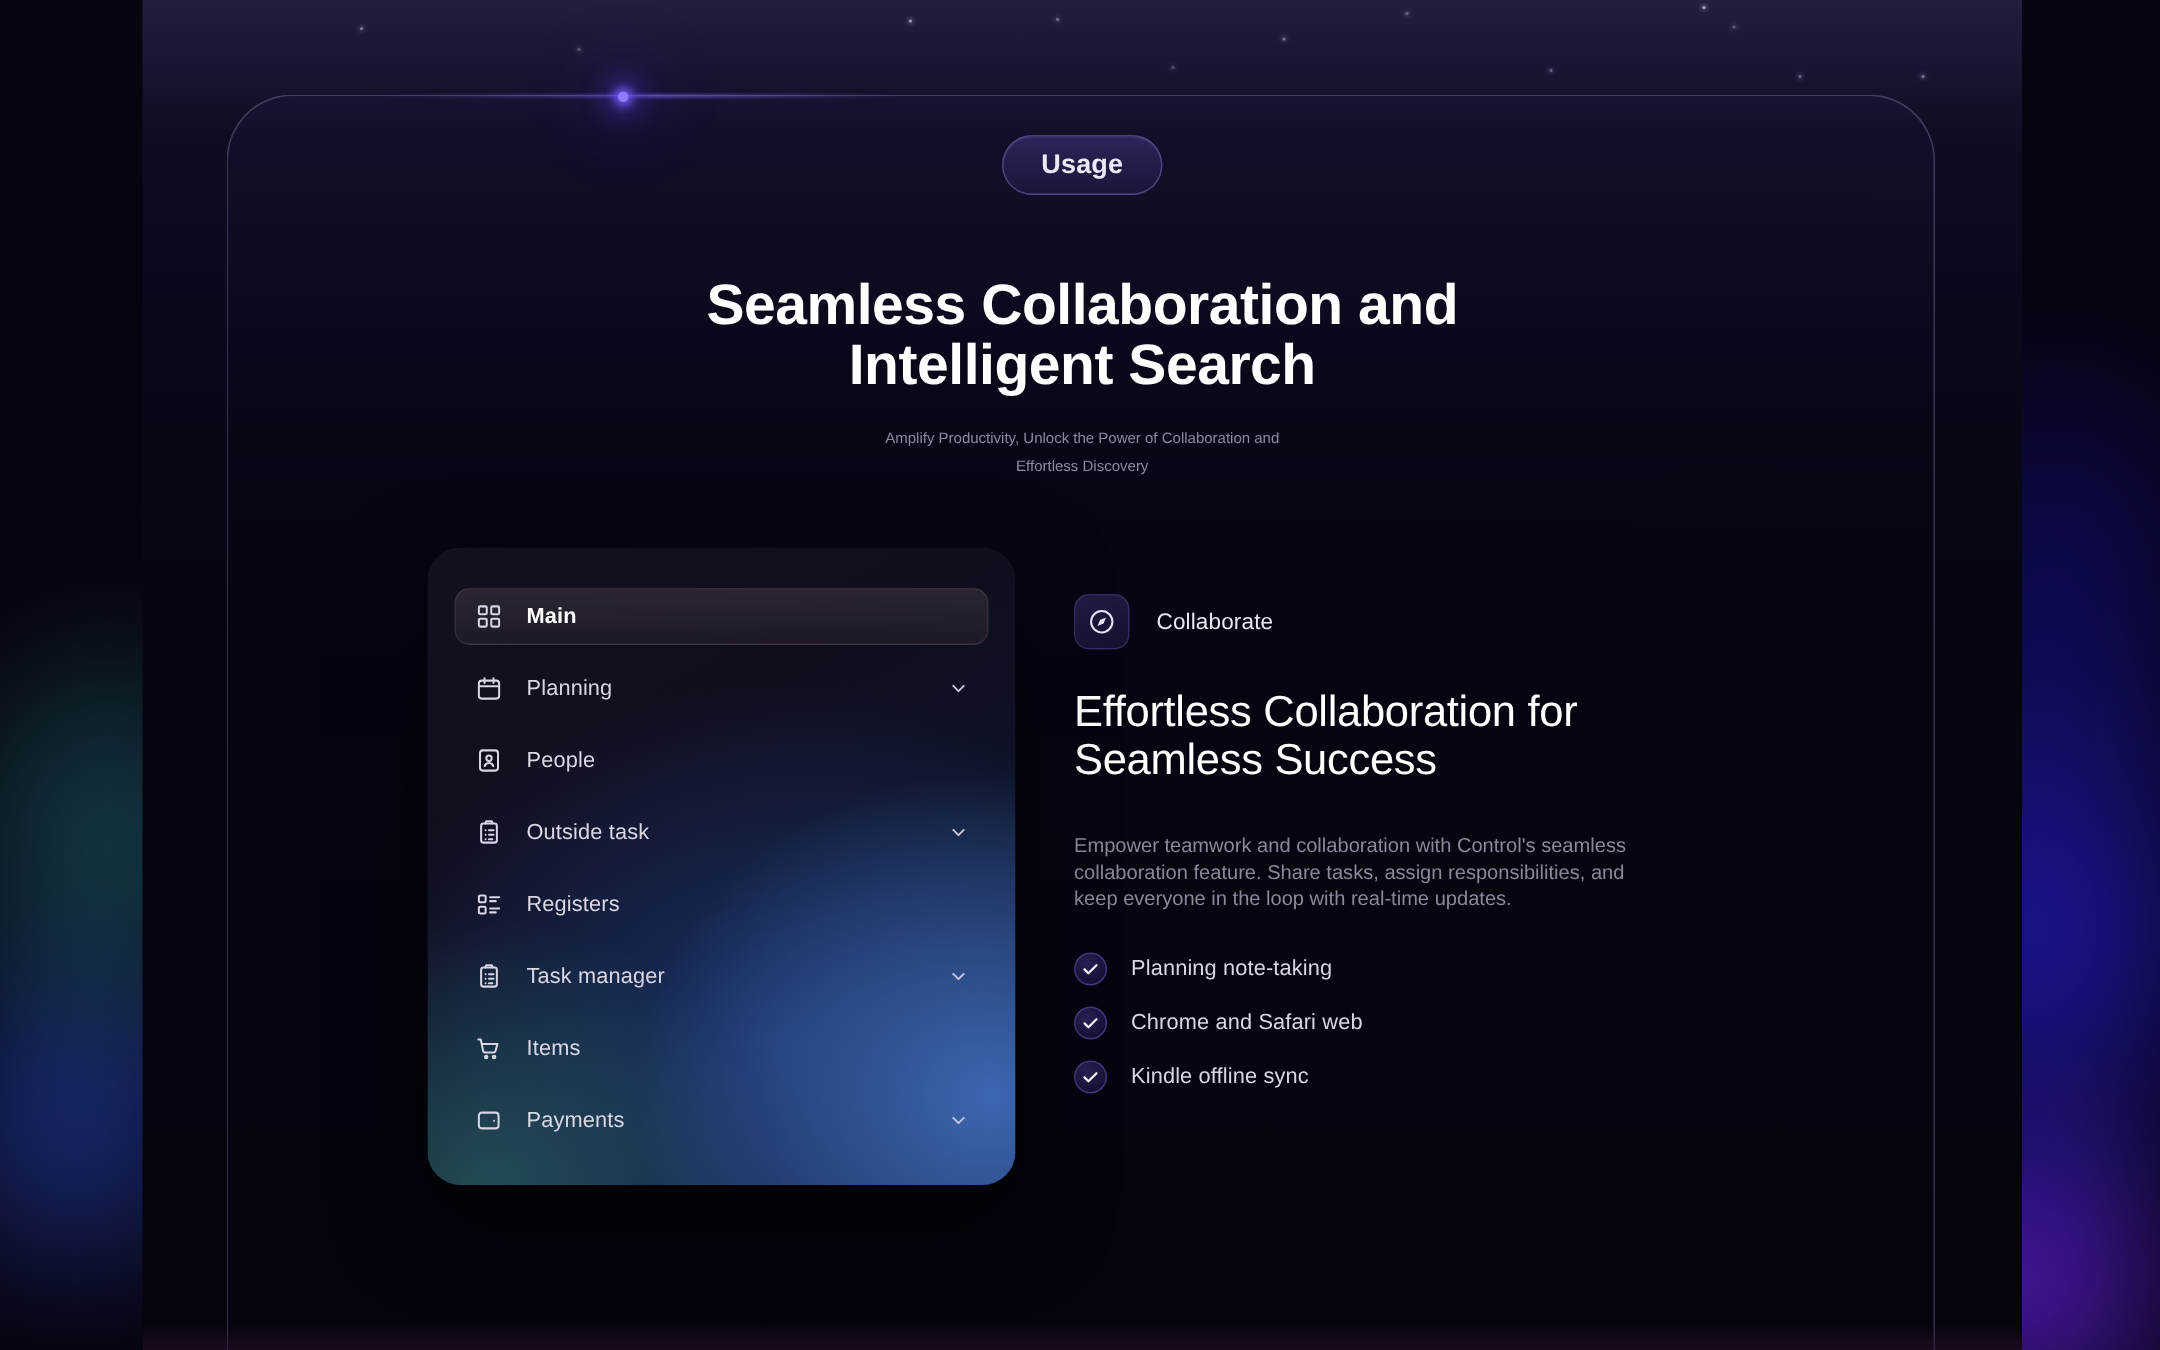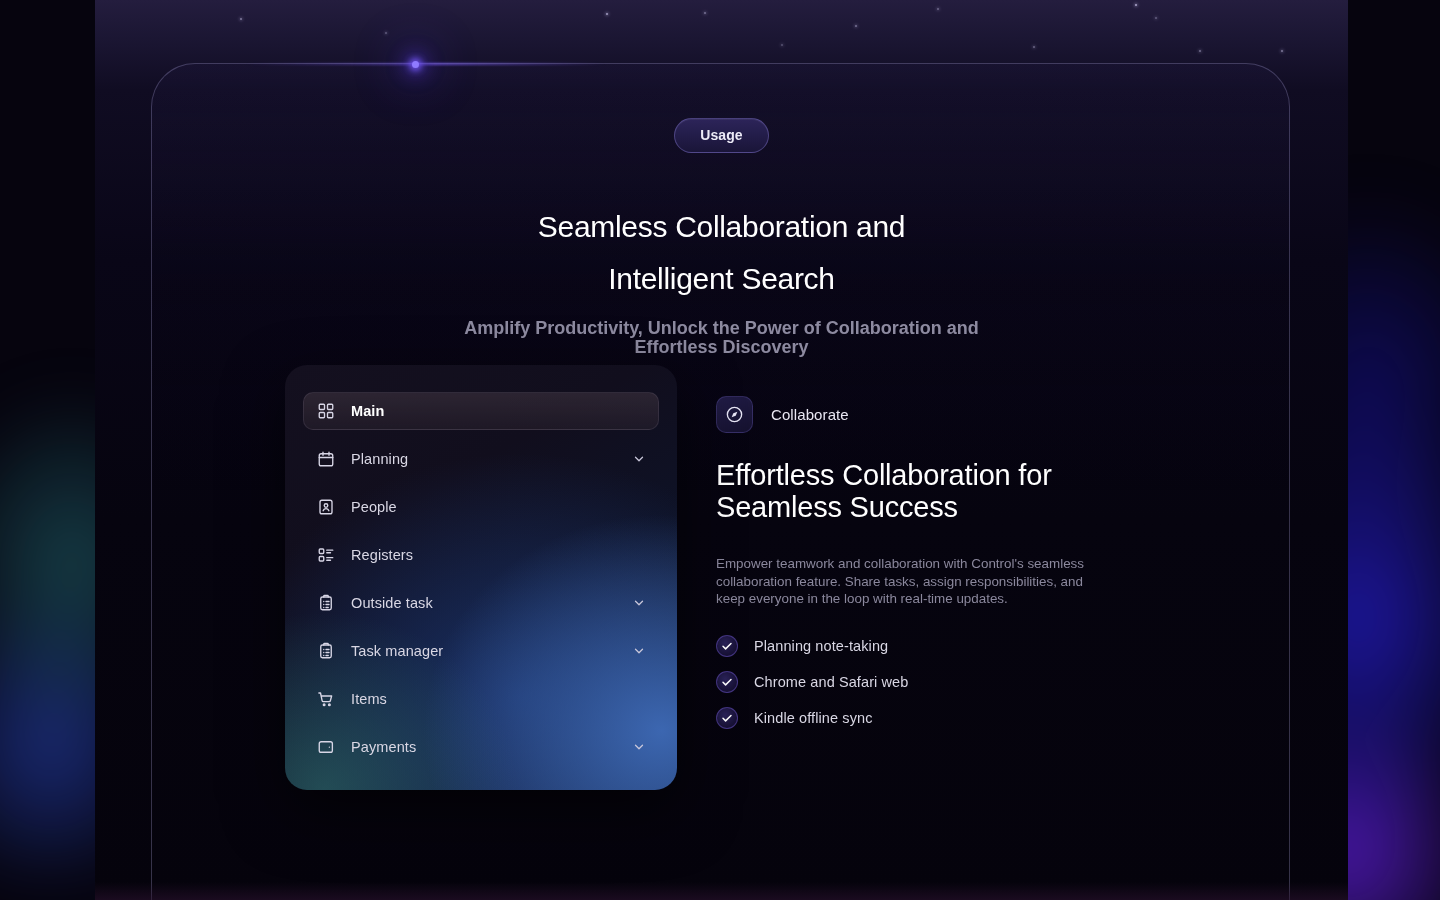--- a/index.html
+++ b/index.html
@@ -114,49 +114,49 @@
     background: linear-gradient(90deg, rgba(130,100,255,0) 0%, rgba(130,100,255,0.55) 48%, rgba(130,100,255,0.75) 53%, rgba(130,100,255,0) 100%);
     filter: blur(1px);
     pointer-events: none;
   }
 
   
   .hero { position: absolute; left: 0; top: 0; width: 1253px; text-align: center; }
 
   .pill {
     display: inline-block;
-    margin-top: 118px;
+    margin-top: 90px;
     padding: 8px 25px 9px;
     border-radius: 999px;
     border: 1px solid rgba(120,108,190,0.50);
     background: linear-gradient(180deg, rgba(46,38,92,0.95) 0%, rgba(27,22,58,0.95) 100%);
     color: #eceaf7;
-    font-size: 14px;
+    font-size: 18px;
     font-weight: bold;
     letter-spacing: 0.1px;
     box-shadow: inset 0 1px 0 rgba(255,255,255,0.06);
   }
 
   .hero-title {
     margin-top: 56px;
     color: #ffffff;
-    font-size: 30px;
+    font-size: 38px;
     line-height: 36px;
-    font-weight: normal;
+    font-weight: bold;
     letter-spacing: -0.3px;
   }
   .hero-title .line { display: block; }
-  .hero-title .line + .line { margin-top: 16px; }
+  .hero-title .line + .line { margin-top: 4px; }
 
   .hero-sub {
     margin-top: 22px;
     color: #8d8aa0;
-    font-size: 18px;
+    font-size: 10px;
     line-height: 18.5px;
-    font-weight: bold;
+    font-weight: normal;
   }
   .hero-sub .line { display: block; }
 
   
   .feature {
     position: absolute;
     left: 190px;
     top: 365px;
     width: 900px;
     display: flex;
@@ -411,42 +411,42 @@
                 <circle cx="12" cy="10" r="2.4"></circle>
                 <path d="M8.2 17c.6-1.9 2-2.8 3.8-2.8s3.2.9 3.8 2.8"></path>
               </svg>
             </span>
             <span class="menu-label">People</span>
           </div>
 
           <div class="menu-item">
             <span class="menu-icon">
               <svg viewBox="0 0 24 24" fill="none" stroke="currentColor" stroke-width="1.8" stroke-linecap="round" stroke-linejoin="round">
-                <rect x="3" y="4" width="6" height="6" rx="1.2"></rect>
-                  <rect x="3" y="14" width="6" height="6" rx="1.2"></rect>
-                <path d="M13 5.5h8M13 9h5M13 15.5h8M13 19h5"></path>
-              </svg>
-            </span>
-            <span class="menu-label">Registers</span>
-          </div>
-
-          <div class="menu-item">
-            <span class="menu-icon">
-              <svg viewBox="0 0 24 24" fill="none" stroke="currentColor" stroke-width="1.8" stroke-linecap="round" stroke-linejoin="round">
                 <rect x="5" y="4" width="14" height="17" rx="2.2"></rect>
                 <path d="M9 4V3a1 1 0 011-1h4a1 1 0 011 1v1"></path>
                 <path d="M9 10h.01M12 10h4M9 14h.01M12 14h4M9 18h.01M12 18h3"></path>
               </svg>
             </span>
             <span class="menu-label">Outside task</span>
             <span class="menu-chevron">
               <svg viewBox="0 0 24 24" fill="none" stroke="currentColor" stroke-width="2.2" stroke-linecap="round" stroke-linejoin="round">
                   <path d="M6 9l6 6 6-6"></path>
                 </svg>
             </span>
+          </div>
+
+          <div class="menu-item">
+            <span class="menu-icon">
+              <svg viewBox="0 0 24 24" fill="none" stroke="currentColor" stroke-width="1.8" stroke-linecap="round" stroke-linejoin="round">
+                <rect x="3" y="4" width="6" height="6" rx="1.2"></rect>
+                  <rect x="3" y="14" width="6" height="6" rx="1.2"></rect>
+                <path d="M13 5.5h8M13 9h5M13 15.5h8M13 19h5"></path>
+              </svg>
+            </span>
+            <span class="menu-label">Registers</span>
           </div>
 
           <div class="menu-item">
             <span class="menu-icon">
               <svg viewBox="0 0 24 24" fill="none" stroke="currentColor" stroke-width="1.8" stroke-linecap="round" stroke-linejoin="round">
                 <rect x="5" y="4" width="14" height="17" rx="2.2"></rect>
                 <path d="M9 4V3a1 1 0 011-1h4a1 1 0 011 1v1"></path>
                 <path d="M9 10h.01M12 10h4M9 14h.01M12 14h4M9 18h.01M12 18h3"></path>
               </svg>
             </span>

